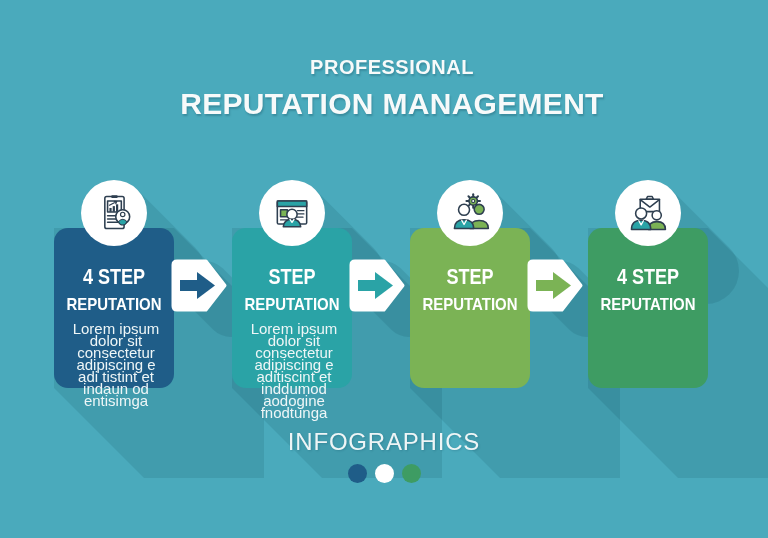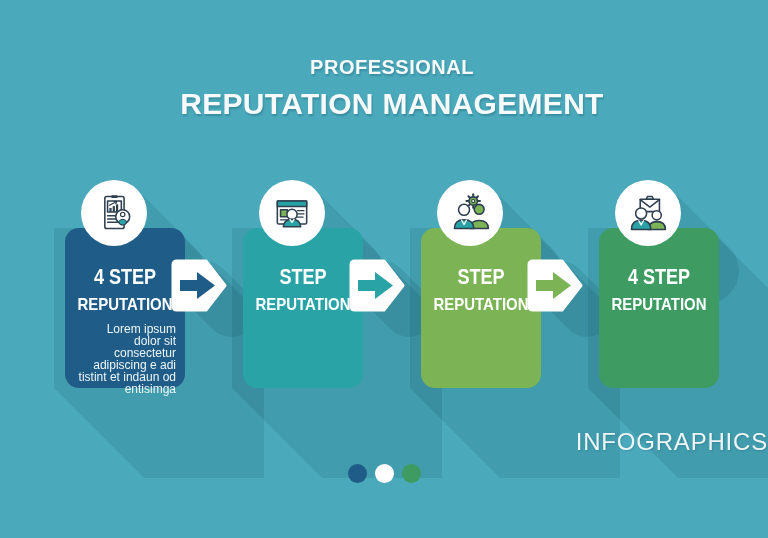--- a/index.html
+++ b/index.html
@@ -8,34 +8,34 @@
     font-family:"Liberation Sans", sans-serif;
   }
   .shadows{position:absolute; left:0; top:0; z-index:1;}
   .title-block{position:absolute; top:56px; left:8px; width:768px; text-align:center;
     color:#f7fafa; z-index:2;}
   .title-line1{font-size:20px; font-weight:bold; letter-spacing:.5px;
     text-shadow:1px 2px 2px rgba(15,60,78,.28);}
   .title-line2{font-size:30px; font-weight:bold; letter-spacing:.3px; margin-top:8px;
     text-shadow:1px 2px 2px rgba(15,60,78,.28);}
   .card{position:absolute; top:228px; width:120px; height:160px; border-radius:14px;
-    color:#fff; text-align:center; z-index:2;margin-left:11px;}
+    color:#fff; text-align:center; z-index:2;}
   .card1{left:54px;} .card2{left:232px;} .card3{left:410px;} .card4{left:588px;}
   .card-heading{margin-top:36px; font-size:22px; font-weight:bold; transform:scaleX(.82);
     white-space:nowrap;}
   .card-sub{margin-top:5px; font-size:17px; font-weight:bold; transform:scaleX(.88);
     white-space:nowrap;}
-  .card-body{margin:8px 9px 0 13px; font-size:12px; line-height:12px; text-align:right;
+  .card-body{margin:8px 9px 0 13px; font-size:15px; line-height:12px; text-align:center;
     color:#eef6f7;}
   .icon-circle{position:absolute; top:180px; width:66px; height:66px; border-radius:50%;
     background:#ffffff; z-index:3; display:flex; align-items:center; justify-content:center;}
   .circ1{left:81px;} .circ2{left:259px;} .circ3{left:437px;} .circ4{left:615px;}
   .arrow-badge{position:absolute; top:258px; width:58px; height:55px; z-index:2;}
   .arrow1{left:170px;} .arrow2{left:348px;} .arrow3{left:526px;}
-  .footer-label{position:absolute; top:428px; left:0; width:768px; text-align:right;
+  .footer-label{position:absolute; top:428px; left:0; width:768px; text-align:center;
     font-size:24px; letter-spacing:.8px; color:#eef5f6; z-index:2;
     text-shadow:1px 1px 2px rgba(15,60,78,.2);}
   .dots{position:absolute; top:464px; left:0; width:768px; display:flex;
     justify-content:center; gap:8px; z-index:2;}
   .dot{width:19px; height:19px; border-radius:50%;}
 </style>
 </head>
 <body>
 
 <div class="canvas" style="background-color: rgb(74, 170, 188);">
@@ -64,20 +64,21 @@
   </div>
 
   <div class="card card1" style="background-color: rgb(31, 93, 136);">
     <div class="card-heading">4 STEP</div>
     <div class="card-sub">REPUTATION</div>
     <div class="card-body">Lorem ipsum dolor sit consectetur adipiscing e adi tistint et indaun od entisimga</div>
   </div>
   <div class="card card2" style="background-color: rgb(42, 163, 166);">
     <div class="card-heading">STEP</div>
     <div class="card-sub">REPUTATION</div>
+    <div class="card-body">Lorem ipsum dolor sit consectetur adipiscing e aditiscint et inddumod aodogine fnodtunga</div>
   </div>
   <div class="card card3" style="background-color: rgb(123, 179, 85);">
     <div class="card-heading">STEP</div>
     <div class="card-sub">REPUTATION</div>
   </div>
   <div class="card card4" style="background-color: rgb(62, 156, 99);">
     <div class="card-heading">4 STEP</div>
     <div class="card-sub">REPUTATION</div>
   </div>
 

